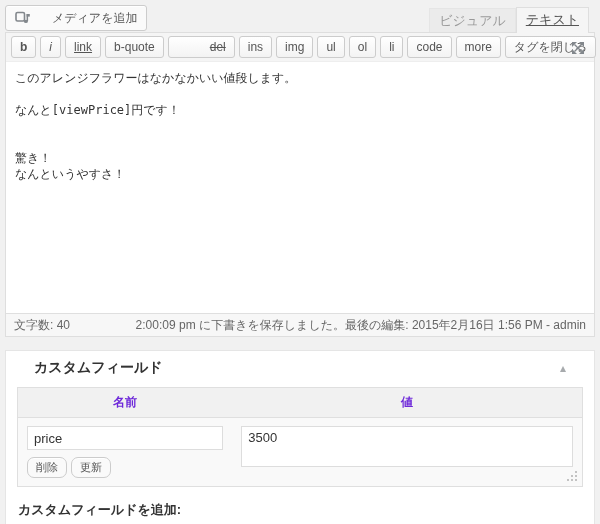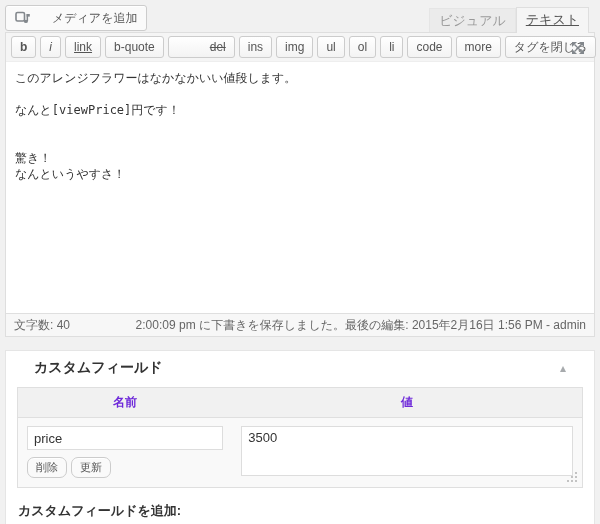--- a/index.html
+++ b/index.html
@@ -109,21 +109,21 @@
   .row-actions { margin-top:7px; display:flex; gap:4px; }
   .small-btn {
     height:21px; padding:0 8px;
     background:#fafafa; border:1px solid #ccc; border-radius:7px;
     font-family:"Liberation Sans", sans-serif;
     font-size:11px; color:#555; cursor:pointer;
     box-shadow:0 1px 0 #fff inset;
   }
   .value-cell { position:relative; }
   .meta-value-textarea {
-    width:100%; height:50px; padding:3px 6px;
+    width:100%; height:41px; padding:3px 6px;
     border:1px solid #ddd; background:#fff; resize:none; outline:none;
     font-family:"Liberation Sans", sans-serif;
     font-size:13px; color:#333;
   }
   .resize-grip {
     position:absolute; right:13px; bottom:13px;
     width:2px; height:2px; background:transparent; pointer-events:none;
     box-shadow: 8px 0 0 #c3c3c3, 4px 4px 0 #c3c3c3, 8px 4px 0 #c3c3c3,
                 0 8px 0 #c3c3c3, 4px 8px 0 #c3c3c3, 8px 8px 0 #c3c3c3;
   }

